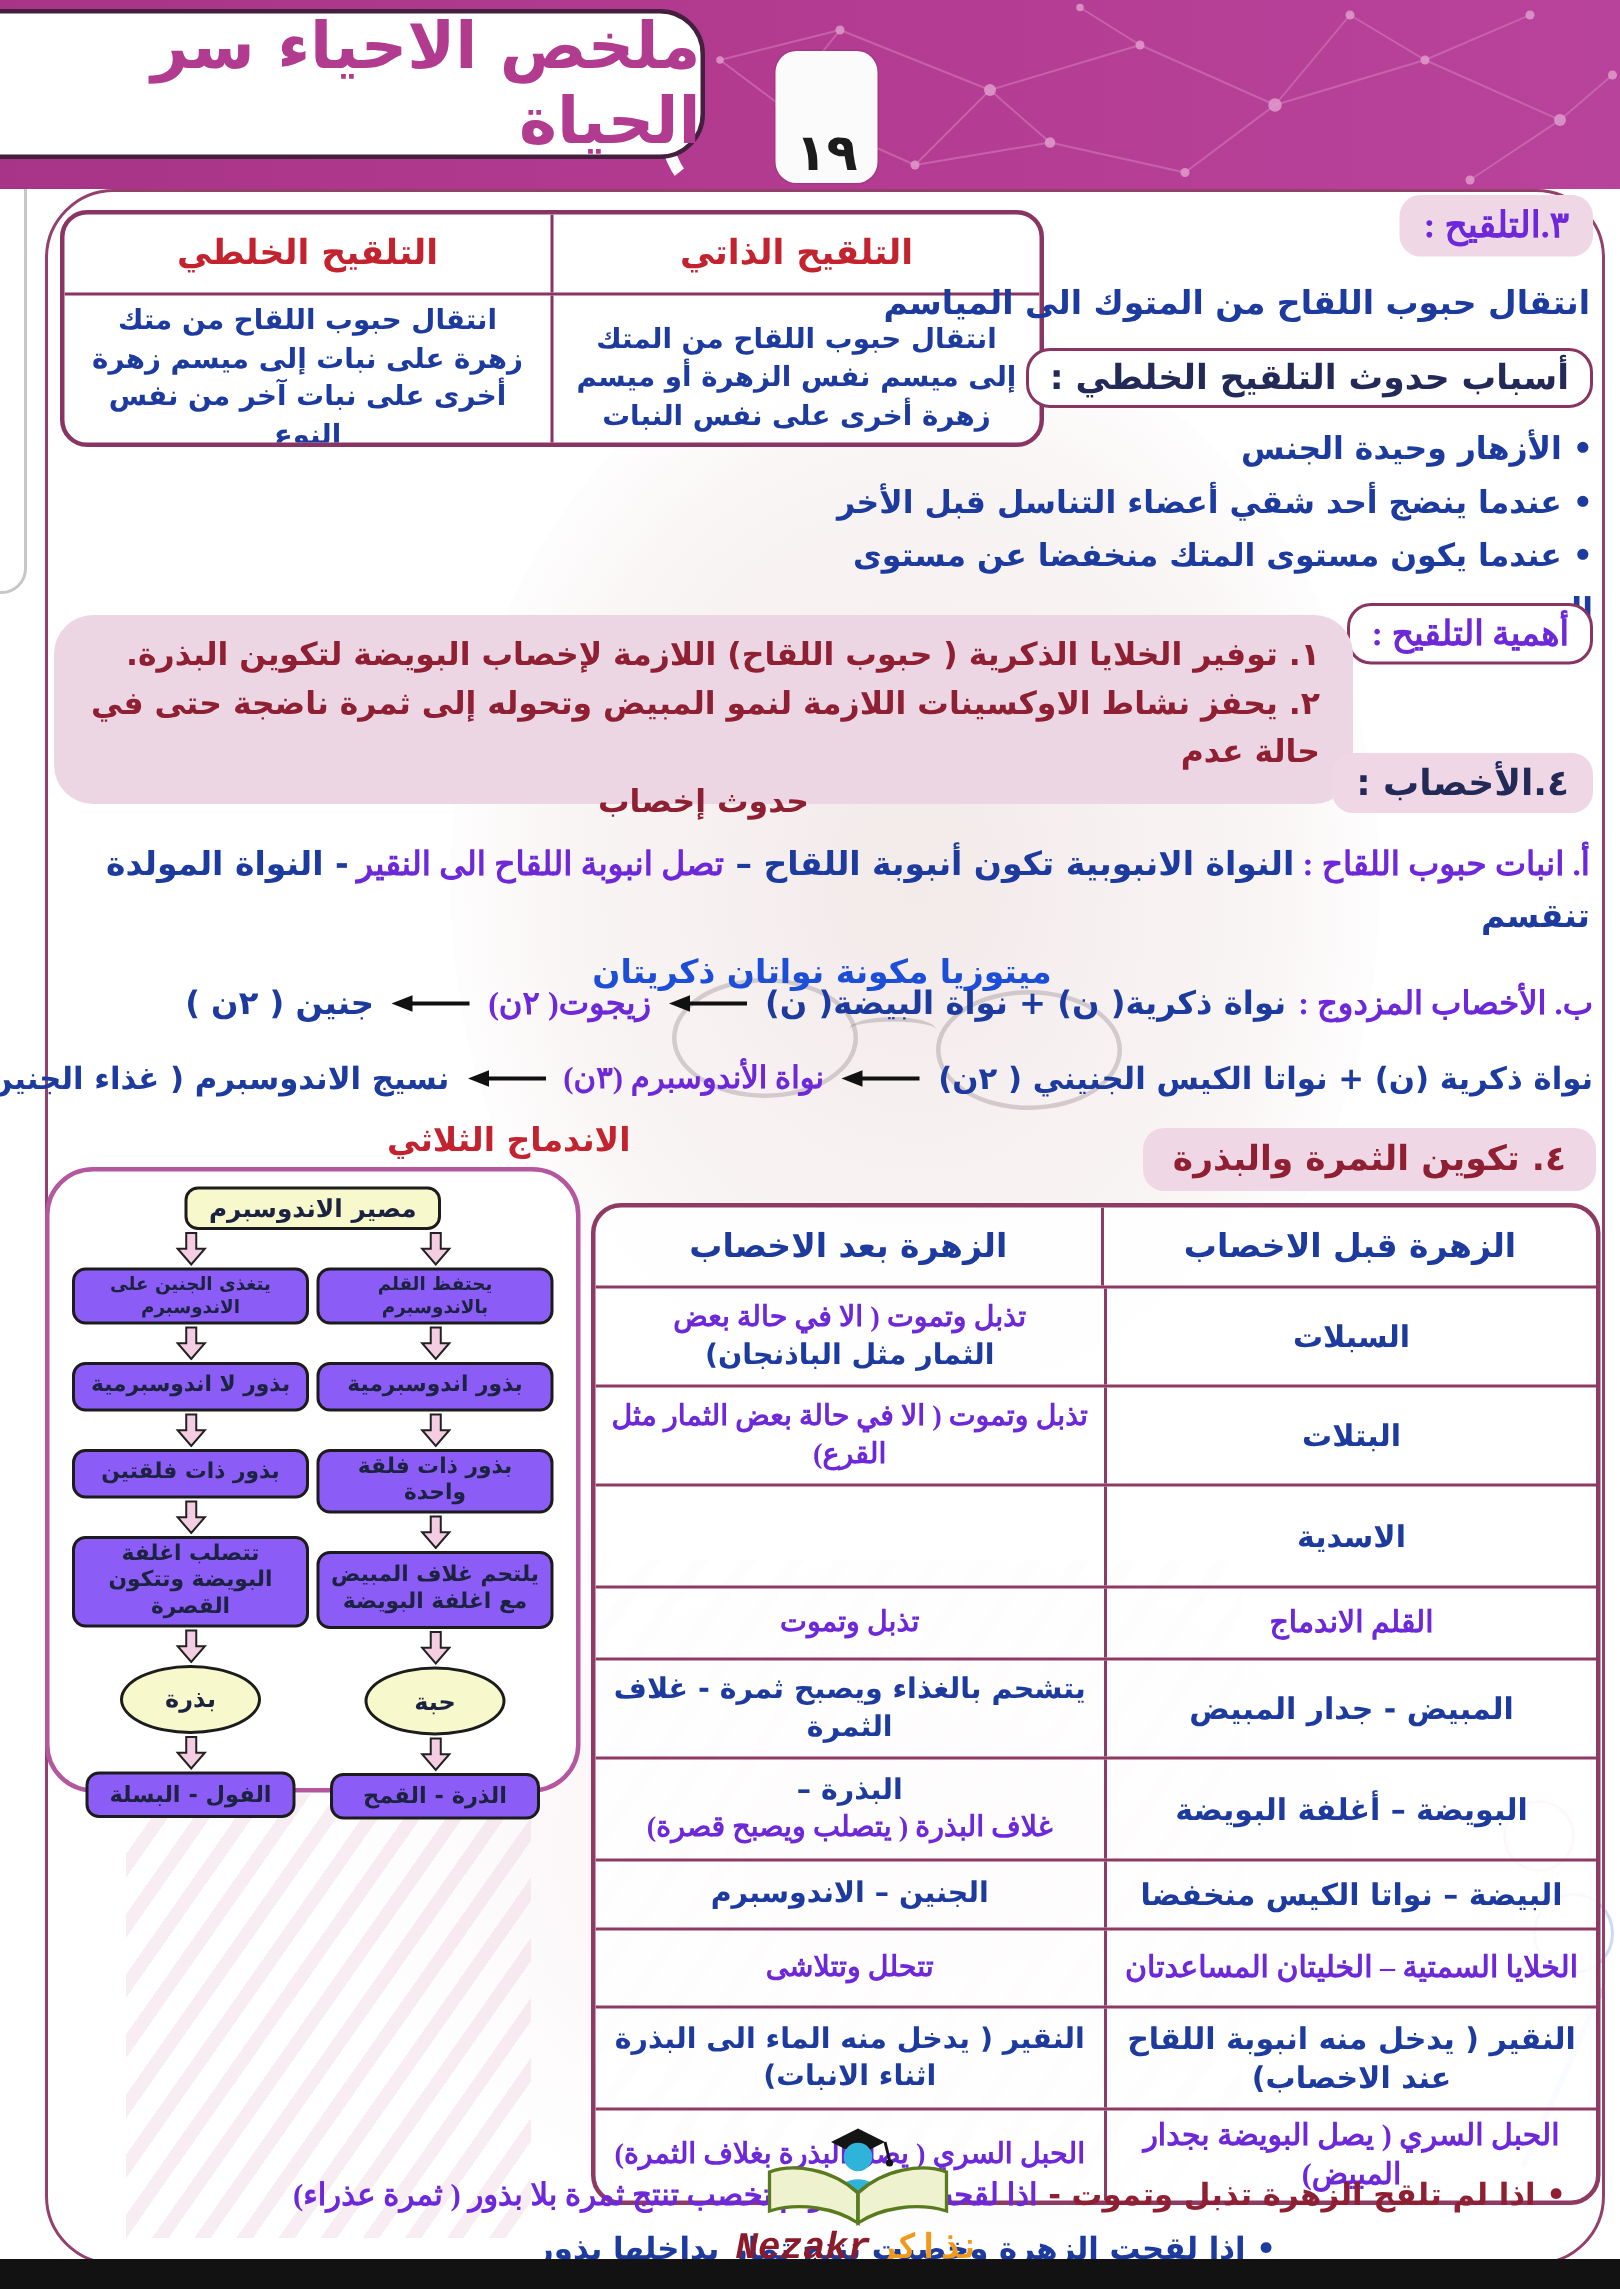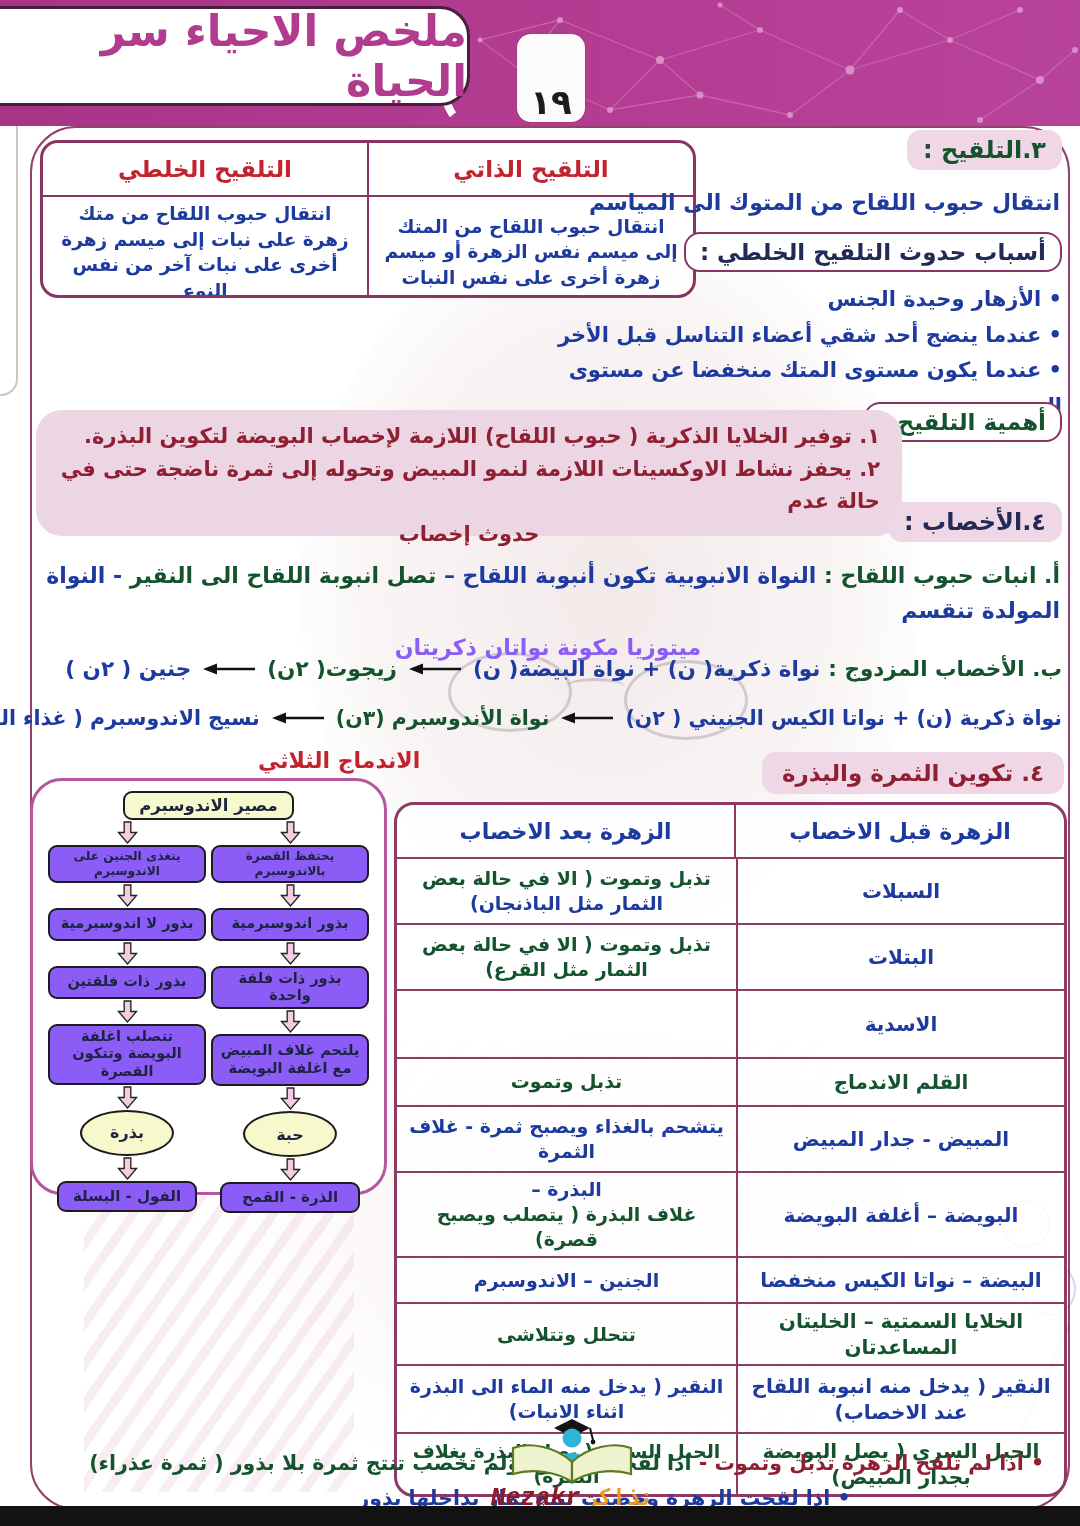--- a/index.html
+++ b/index.html
@@ -36,21 +36,21 @@
     background:repeating-linear-gradient(125deg, rgba(231,195,212,.5) 0 9px, rgba(255,255,255,0) 9px 26px);}
   .wm-dna1{left:1002px;top:1200px;width:44px;height:44px;border:2.5px solid rgba(222,120,120,.35);border-radius:50%;}
   .wm-dna2{left:1022px;top:1262px;width:50px;height:50px;border:2.5px solid rgba(120,160,220,.38);border-radius:50%;}
   .wm-dna3{left:1040px;top:1320px;width:4px;height:130px;background:rgba(120,160,220,.3);transform:rotate(24deg);}
   
   .outer-frame{position:absolute;left:30px;top:126px;width:1036px;height:1380px;
     border:2.5px solid #93406c;border-radius:46px;z-index:1;}
   .left-sliver{position:absolute;left:-16px;top:84px;width:30px;height:308px;background:#ffffff;
     border:2px solid #c7c7c7;border-radius:18px;z-index:2;}
   
-  .c-red{color:#14532d;} .c-blue{color:#1d3a9e;} .c-maroon{color:#8f2033;} .c-navy{color:#232a58;}
+  .c-red{color:#6d28d9;font-family:Liberation Serif, serif;} .c-blue{color:#1d3a9e;} .c-maroon{color:#8f2033;} .c-navy{color:#232a58;}
   .abs{position:absolute;z-index:2;}
   .bold{font-weight:bold;}
   
   .ptable{left:40px;top:140px;width:650px;height:152px;border:3px solid #8a3463;border-radius:18px;
     overflow:hidden;background:rgba(255,255,255,.85);display:flex;flex-direction:column;}
   .pt-head{display:flex;min-height:52px;border-bottom:2.5px solid #8a3463;}
   .pt-hcell{flex:1;display:flex;align-items:center;justify-content:center;font-weight:bold;
     font-size:23px;color:#c3232e;}
   .pt-hcell:first-child{border-left:2.5px solid #8a3463;}
   .pt-body{display:flex;flex:1;}
@@ -65,21 +65,21 @@
   .causes{right:18px;top:282px;width:540px;text-align:right;list-style:none;margin:0;padding:0;}
   .causes li{font-weight:bold;font-size:21px;color:#1d3a9e;line-height:1.7;}
   .causes li::before{content:"•  ";color:#1d3a9e;}
   
   .imp-box{left:36px;top:410px;width:866px;height:126px;background:#ecd6e4;border-radius:26px;
     padding:10px 22px;box-sizing:border-box;}
   .imp-line{font-weight:bold;font-size:21px;color:#8f2033;line-height:1.55;text-align:right;}
   .imp-line.center{text-align:center;}
   
   .germ{right:20px;top:558px;width:1024px;text-align:right;font-weight:bold;font-size:22px;line-height:1.6;}
-  .germ-l2{text-align:center;font-weight:bold;font-size:22px;color:#8b5cf6;margin-top:2px;}
+  .germ-l2{text-align:center;font-weight:bold;font-size:22px;color:#1d4ed8;margin-top:2px;}
   
   .dfert{display:flex;align-items:center;gap:8px;font-weight:bold;white-space:nowrap;}
   .dfert-1{right:18px;top:656px;font-size:21.5px;}
   .dfert-2{right:18px;top:706px;font-size:20.5px;}
   .harrow{display:inline-flex;align-items:center;margin:0 2px;}
   .dfert-note{left:258px;top:748px;font-weight:bold;font-size:22px;color:#c3232e;}
   
   .flow-panel{left:30px;top:778px;width:357px;height:417px;border:3px solid #b4579f;border-radius:32px;
     background:rgba(255,255,255,.88);box-sizing:border-box;padding:10px 10px 6px;display:flex;
     flex-direction:column;align-items:center;}
@@ -269,21 +269,21 @@
 
   <div class="abs flow-panel">
     <div class="flow-title">مصير الاندوسبرم</div>
     <div class="flow-cols">
       <div class="flow-col" id="flow-col-right">
           <span class="darrow">
             <svg width="21" height="23" viewBox="0 0 22 24">
               <polygon points="7.5,1 14.5,1 14.5,12 20.5,12 11,23 1.5,12 7.5,12" fill="#f4cde3" stroke="#222" stroke-width="1.4"></polygon>
             </svg>
           </span>
-          <div class="flow-box first">يحتفظ القصرة بالاندوسبرم</div>
+          <div class="flow-box first">يحتفظ القلم بالاندوسبرم</div>
           <span class="darrow">
             <svg width="21" height="23" viewBox="0 0 22 24">
               <polygon points="7.5,1 14.5,1 14.5,12 20.5,12 11,23 1.5,12 7.5,12" fill="#f4cde3" stroke="#222" stroke-width="1.4"></polygon>
             </svg>
           </span>
           <div class="flow-box">بذور اندوسبرمية</div>
           <span class="darrow">
             <svg width="21" height="23" viewBox="0 0 22 24">
               <polygon points="7.5,1 14.5,1 14.5,12 20.5,12 11,23 1.5,12 7.5,12" fill="#f4cde3" stroke="#222" stroke-width="1.4"></polygon>
             </svg>

